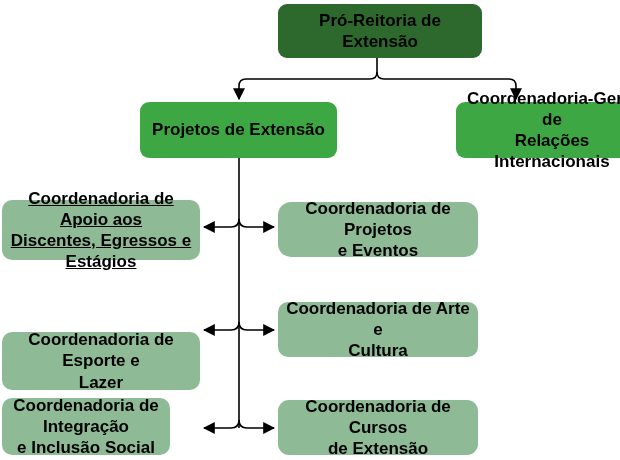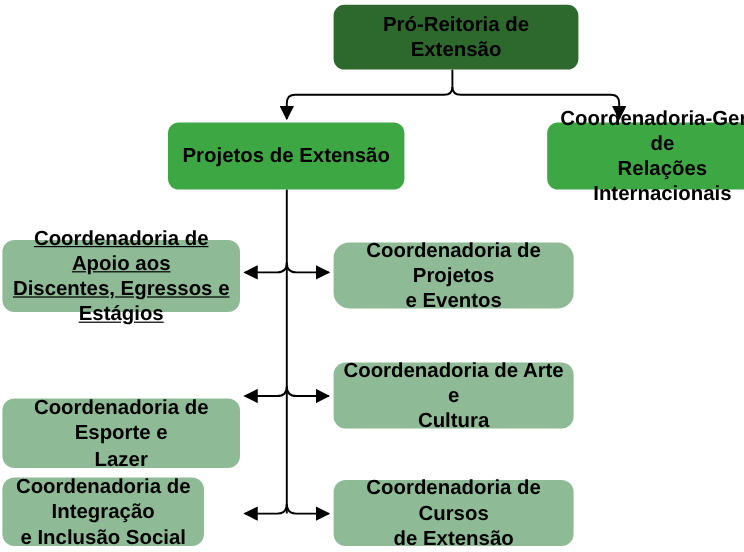--- a/index.html
+++ b/index.html
@@ -56,21 +56,21 @@
   .lv3 { background: var(--level3-fill); border-radius: 10px; }
 
   .n-root       { left: 278px; top: 4px;   width: 204px; height: 54px; }
   .n-diretoria  { left: 140px; top: 102px; width: 197px; height: 56px; }
   .n-relacoes   { left: 420px; top: 102px; width: 192px; height: 56px; margin-left: 36px; }
   .n-apoio      { left: 2px;   top: 200px; width: 198px; height: 60px; text-decoration: underline; }
   .n-projetos   { left: 278px; top: 202px; width: 200px; height: 55px; border-radius: 13px; }
   .n-esporte    { left: 2px;   top: 300px; width: 198px; height: 58px; margin-top: 32px; }
   .n-arte       { left: 278px; top: 302px; width: 200px; height: 55px; }
   .n-integracao { left: 2px;   top: 398px; width: 168px; height: 57px; }
-  .n-cursos     { left: 278px; top: 400px; width: 200px; height: 55px; }
+  .n-cursos     { left: 278px; top: 400px; width: 200px; height: 55px; border-radius: 11px; }
 </style>
 </head>
 <body>
 
 <div class="canvas">
 
   <svg class="connectors" viewBox="0 0 620 460" xmlns="http://www.w3.org/2000/svg">
     <defs>
       <marker id="arrow" viewBox="0 0 10 10" refX="9" refY="5" markerWidth="7.5" markerHeight="7.5" orient="auto-start-reverse">
         <path d="M 0 0 L 10 5 L 0 10 z" fill="#000000"></path>

